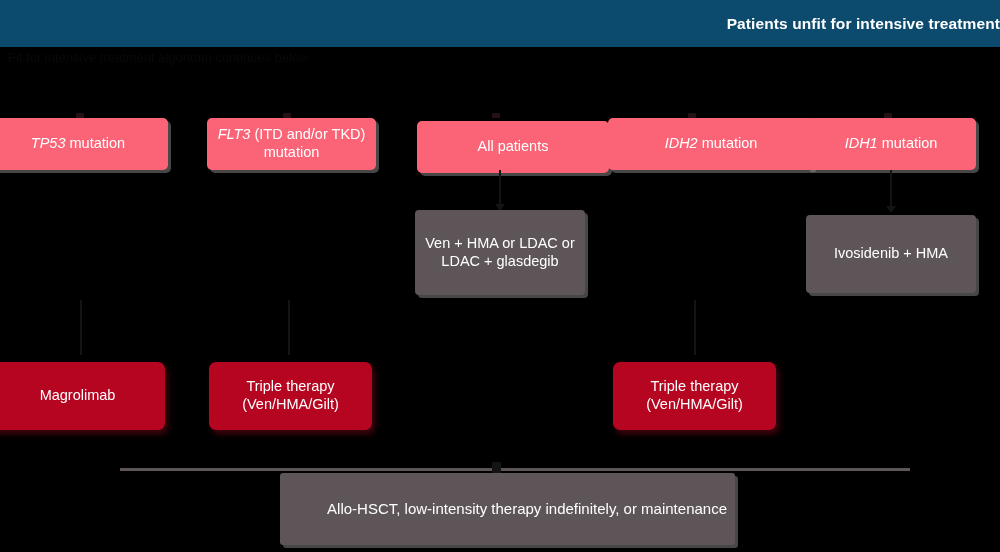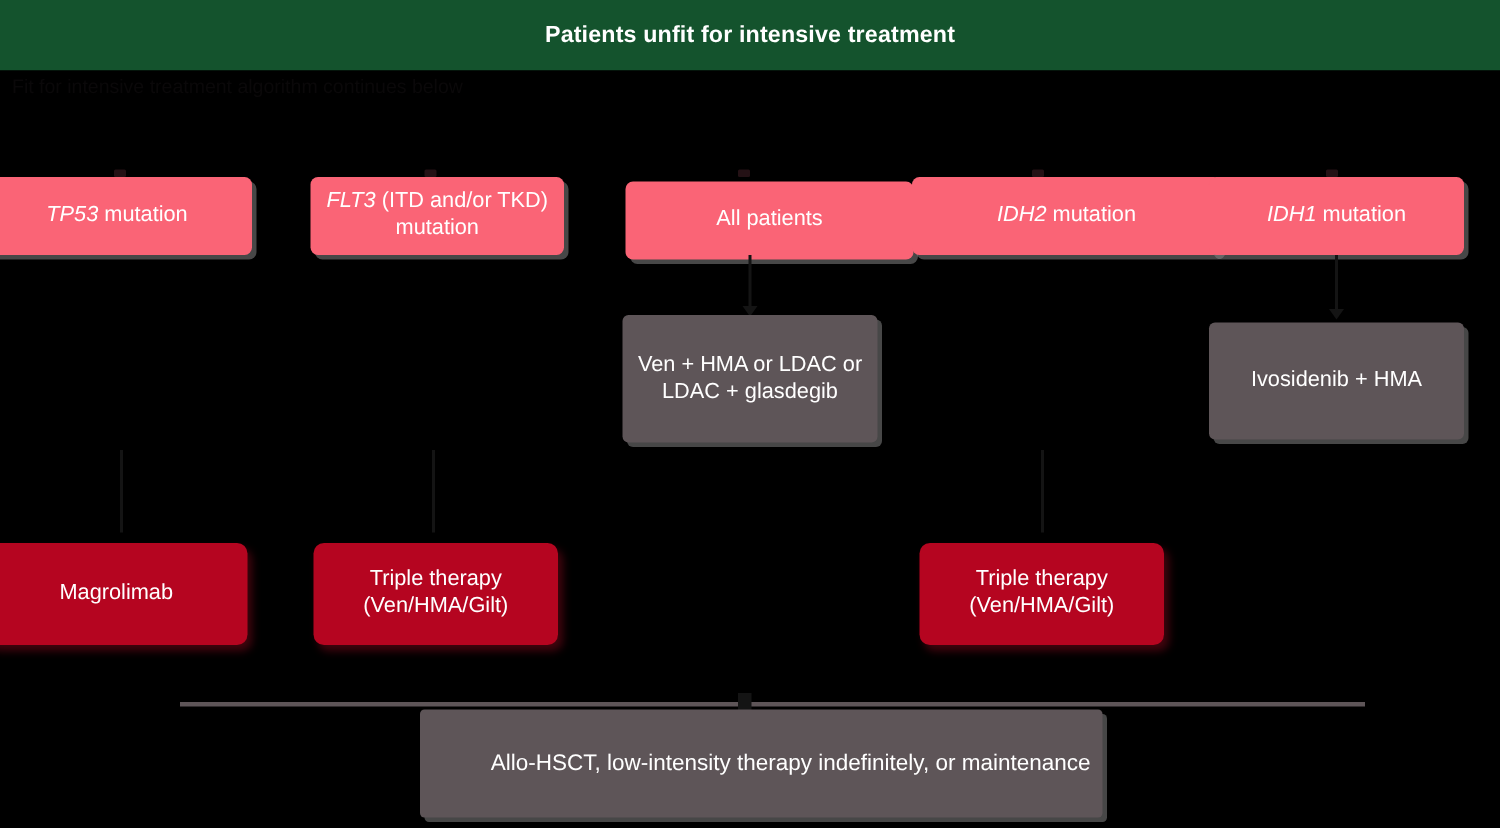--- a/index.html
+++ b/index.html
@@ -14,24 +14,24 @@
   body {
     font-family: "Liberation Sans", sans-serif;
     position: relative;
   }
 
   
   .header-bar {
     position: absolute;
     left: 0; top: 0;
     width: 1000px; height: 47px;
-    background: #14532d;
+    background: #0c4a6e;
     display: flex;
     align-items: center;
-    justify-content: center;
+    justify-content: flex-end;
   }
   .header-title {
     color: #ffffff;
     font-size: 15.5px;
     font-weight: bold;
     letter-spacing: 0.1px;
     white-space: nowrap;
   }
 
   

